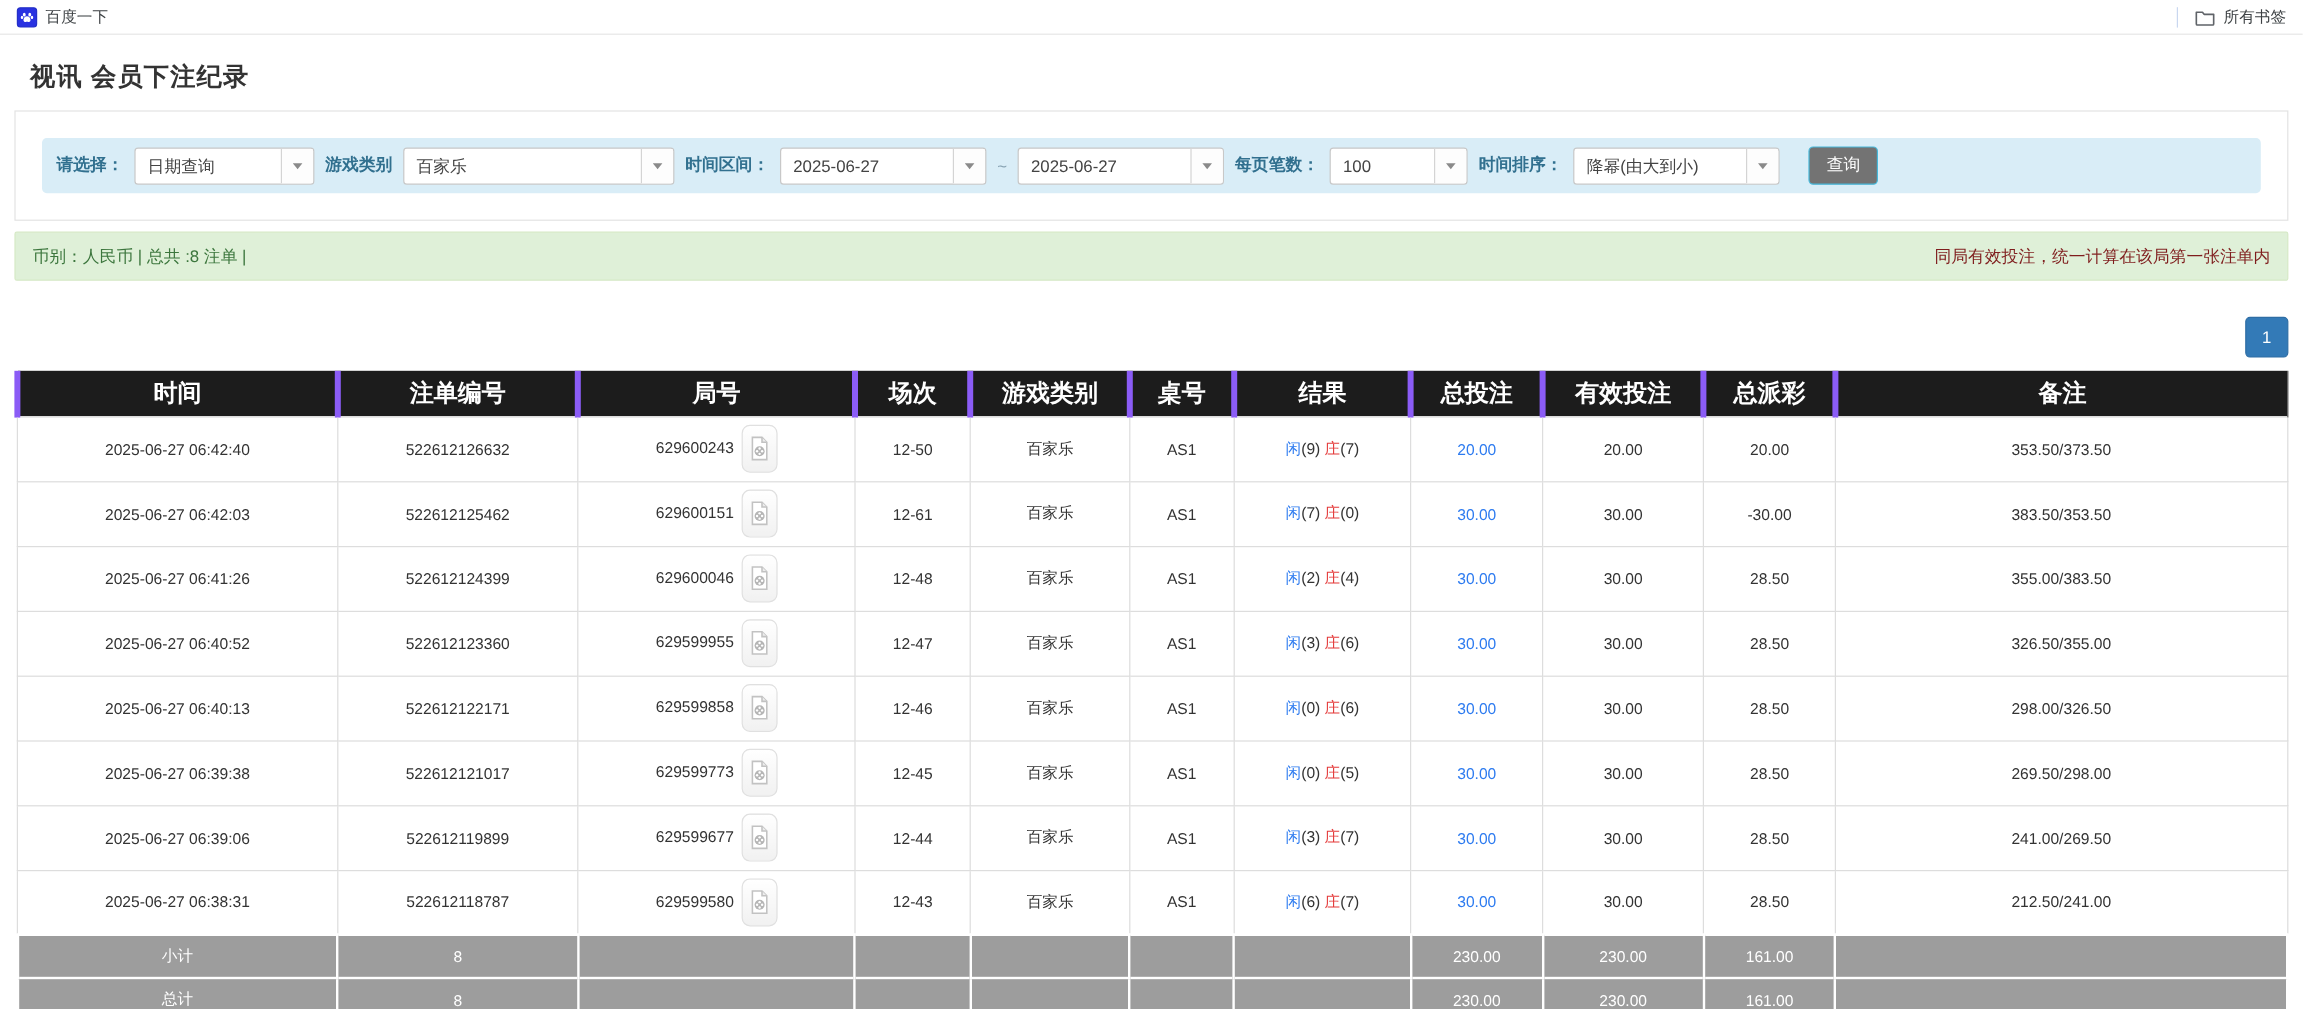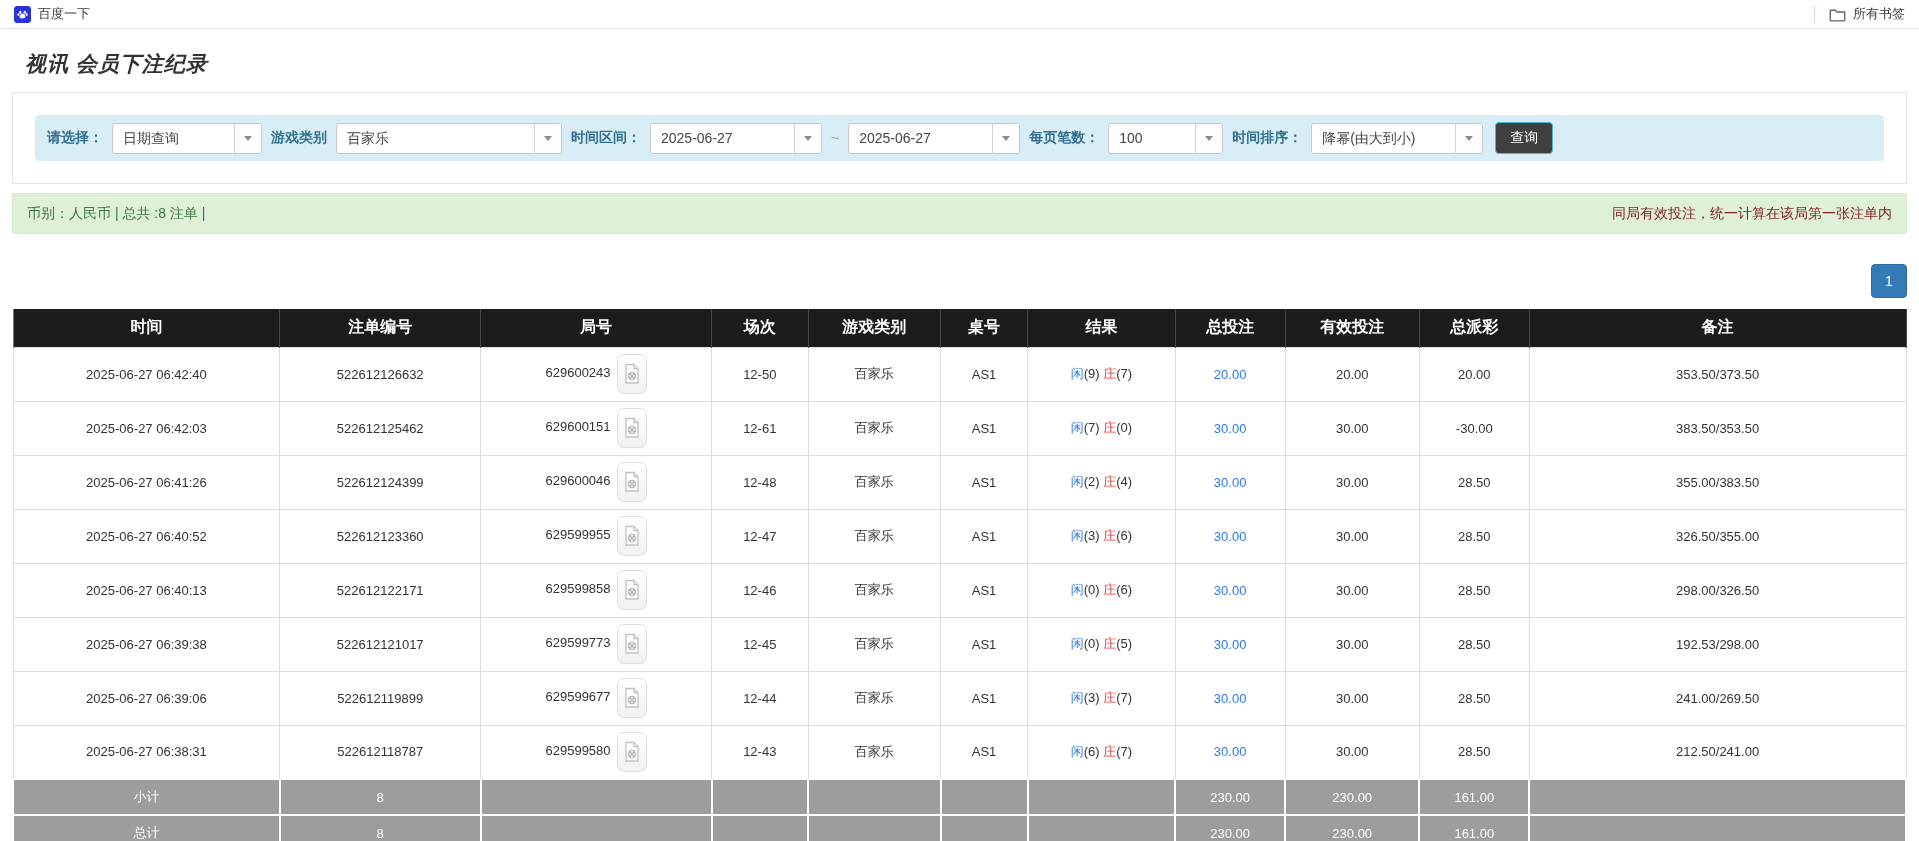--- a/index.html
+++ b/index.html
@@ -16,60 +16,60 @@
   }
   .bm-item { display:flex; align-items:center; gap:7px; font-size:13px; color:#3c4043; cursor:pointer; }
   .favicon {
     width:17px; height:17px; border-radius:3px; background:#2932e1;
     border:1px solid #2430c8; display:flex; align-items:center; justify-content:center;
   }
   .bm-spacer { flex:1; }
   .bm-divider { width:1px; height:17px; background:#c9d7f0; margin-right:14px; }
   .folder-icon { display:flex; align-items:center; }
   
-  .page-title { font-size:21px; color:#333; margin:21px 0 14px 25px; letter-spacing:1px;font-style:italic; }
+  .page-title { font-size:21px; color:#333; margin:21px 0 14px 25px; letter-spacing:1px; }
   
   .filter-wrap { margin:0 12px; border:1px solid #e3e3e3; padding:22px; background:#fff; }
   .filter-bar {
     background:#d9edf7; border-radius:4px; padding:7px 12px;
     display:flex; align-items:center; gap:9px; height:46px;
   }
   .f-label { color:#31708f; font-weight:bold; font-size:14px; white-space:nowrap; }
   .combo {
     display:inline-flex; align-items:stretch; height:31px; background:#fff;
     border:1px solid #c8c8c8; border-radius:3px; overflow:hidden; cursor:pointer;
   }
   .combo .val { padding:0 10px; line-height:29px; font-size:14px; color:#444; flex:1; white-space:nowrap; overflow:hidden; }
   .combo .caret-box { width:27px; border-left:1px solid #d4d4d4; display:flex; align-items:center; justify-content:center; background:#fdfdfd; }
   .caret { width:0; height:0; border-left:4px solid transparent; border-right:4px solid transparent; border-top:5px solid #8a8a8a; }
   .tilde { color:#8aa5b5; font-size:14px; }
   .query-btn {
-    background:#404040; border:1px solid #46b8da; color:#fff; font-size:14px;
-    padding:0 14px; height:32px; border-radius:4px; cursor:pointer; margin-left:3px;
+    background:#737373; border:1px solid #46b8da; color:#fff; font-size:14px;
+    padding:0 14px; height:32px; border-radius:4px; cursor:pointer; margin-left:15px;
   }
   
   .summary-bar {
     margin:9px 12px 0 12px; background:#dff0d8; border:1px solid #d6e9c6; border-radius:2px;
     padding:0 14px; height:41px; display:flex; align-items:center; justify-content:space-between;
     font-size:14px;
   }
   .summary-left { color:#3c763d; }
   .summary-right { color:#7f1d1d; }
   
   .pager { margin:30px 12px 11px 12px; display:flex; justify-content:flex-end; }
   .page-btn {
     min-width:36px; height:34px; background:#337ab7; border:1px solid #2e6da4; color:#fff;
     font-size:14px; border-radius:4px; display:flex; align-items:center; justify-content:center;
     cursor:pointer;
   }
   
   table.records { width:1895px; margin:0 12px; border-collapse:collapse; table-layout:fixed; }
   .records thead th {
-    background:#1c1c1c; color:#fff; font-size:16px; font-weight:bold;
-    height:38px; border-right:1px solid #474747; border-left:1px solid #8b5cf6;
+    background:#1c1c1c; color:#fff; font-size:20px; font-weight:bold;
+    height:38px; border-right:1px solid #474747; border-left:5px solid #8b5cf6;
   }
   .records tbody td {
     height:54px; text-align:center; font-size:13px; color:#333;
     border:1px solid #ddd; background:#fff; white-space:nowrap;
   }
   .records .c-time  { width:14.1%; }
   .records .c-betid { width:10.6%; }
   .records .c-round { width:12.2%; }
   .records .c-sess  { width:5.1%; }
   .records .c-game  { width:7.0%; }
@@ -369,21 +369,21 @@
     <td>12-45</td>
     <td>百家乐</td>
     <td>AS1</td>
     <td>
       <span class="res-player">闲</span><span>(0)</span>
       <span class="res-banker">庄</span><span>(5)</span>
     </td>
     <td><a class="amt-link">30.00</a></td>
     <td>30.00</td>
     <td>28.50</td>
-    <td>192.53/298.00</td>
+    <td>269.50/298.00</td>
   </tr>
 
   <tr>
     <td>2025-06-27 06:39:06</td>
     <td>522612119899</td>
     <td>
       <span>629599677</span><span class="video-btn">
         <svg width="16" height="22" viewBox="0 0 16 22" fill="none">
           <path d="M2 1.5h8l4 4v14.5h-12z" stroke="#c2c2c2" stroke-width="1.3" fill="#fff"></path>
           <path d="M10 1.5v4h4" stroke="#c2c2c2" stroke-width="1.3" fill="#ededed"></path>

